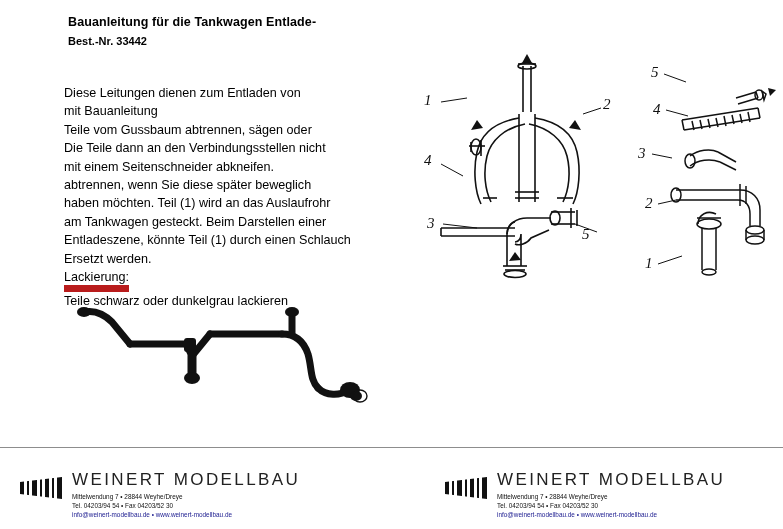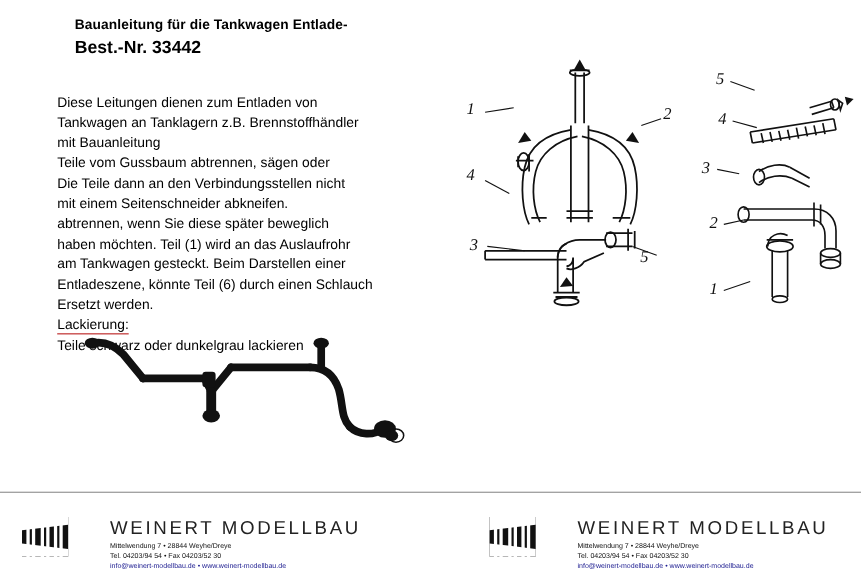--- a/index.html
+++ b/index.html
@@ -29,46 +29,46 @@
     top: 14px;
     width: 330px;
   }
   .title-line {
     font-size: 12.5px;
     font-weight: bold;
     line-height: 16.5px;
     letter-spacing: 0.1px;
   }
   .title-ref {
-    font-size: 16px;
+    font-size: 11px;
     font-weight: bold;
     margin-top: 4px;
   }
 
   
   .body-text {
     position: absolute;
-    left: 52px;
+    left: 64px;
     top: 84px;
     width: 340px;
   }
   .body-text p {
     margin: 0;
     font-size: 12.6px;
     line-height: 18.4px;
   }
   .subhead {
     font-size: 12.6px;
     line-height: 18.4px;
     margin: 0;
     font-weight: normal;
     text-decoration: none;
   }
   .subhead-u {
-    border-bottom: 1px solid #b91c1c;
+    border-bottom: 7px solid #b91c1c;
     display: inline-block;
     line-height: 15px;
   }
 
   
   .drawing {
     position: absolute;
   }
   .callout {
     position: absolute;
@@ -95,21 +95,20 @@
     align-items: flex-start;
   }
   .logo-mark {
     width: 46px;
     height: 40px;
     flex: none;
     margin-right: 8px;
   }
   .logo-right {
     padding-top: 2px;
-    margin-left: 28px;
   }
   .logo-name {
     font-size: 17px;
     letter-spacing: 2.4px;
     color: #222;
     white-space: nowrap;
   }
   .logo-addr {
     font-size: 6.4px;
     line-height: 9.2px;
@@ -125,29 +124,28 @@
 
 <div class="page">
 
   <div class="title-block">
     <div class="title-line">Bauanleitung für die Tankwagen Entlade-</div>
     <div class="title-ref">Best.-Nr. 33442</div>
   </div>
 
   <div class="body-text">
     <p>Diese Leitungen dienen zum Entladen von</p>
-    <p>Tankwagen an Tanklagern z.B. Brennstoffhändler</p>
     <p>mit Bauanleitung</p>
     <p>Teile vom Gussbaum abtrennen, sägen oder</p>
     <p>Die Teile dann an den Verbindungsstellen nicht</p>
     <p>mit einem Seitenschneider abkneifen.</p>
     <p>abtrennen, wenn Sie diese später beweglich</p>
     <p>haben möchten. Teil (1) wird an das Auslaufrohr</p>
     <p>am Tankwagen gesteckt. Beim Darstellen einer</p>
-    <p>Entladeszene, könnte Teil (6) durch einen Schlauch</p>
+    <p>Entladeszene, könnte Teil (1) durch einen Schlauch</p>
     <p>Ersetzt werden.</p>
     <p class="subhead"><span class="subhead-u">Lackierung:</span></p>
     <p>Teile schwarz oder dunkelgrau lackieren</p>
   </div>
 
   <div class="drawing" style="left:415px; top:52px; width:190px; height:230px;">
     <svg width="190" height="230" viewBox="0 0 190 230">
       <g fill="none" stroke="#111" stroke-width="1.6">
 
         <path d="M108 14 L108 60"></path>

